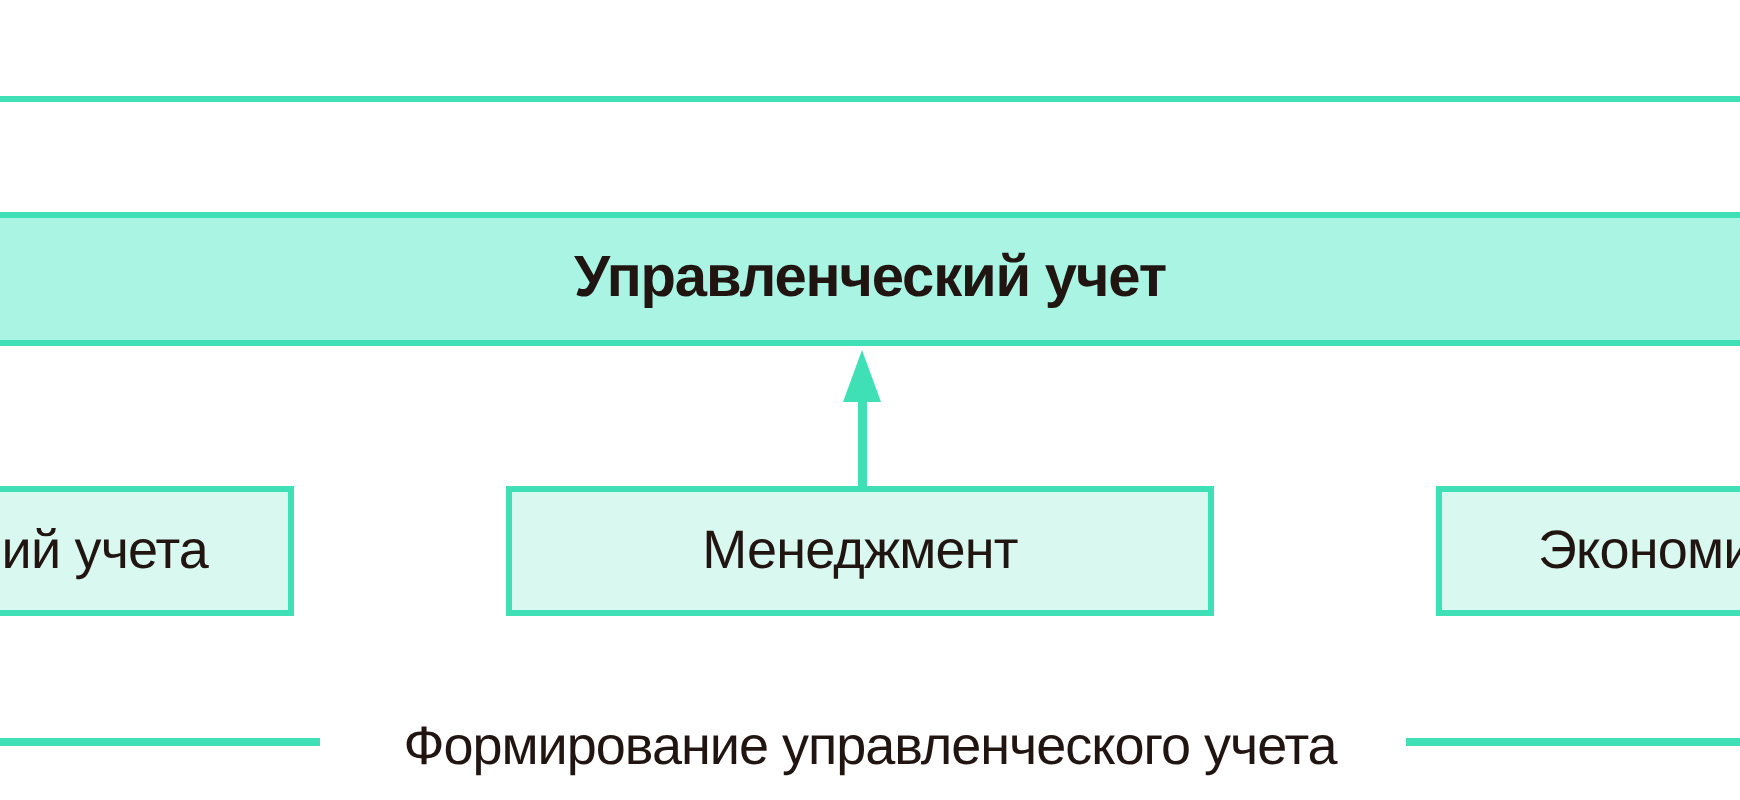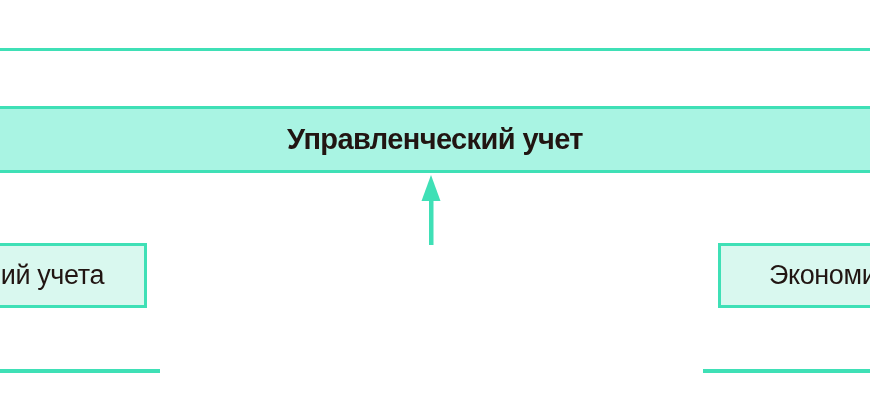--- a/index.html
+++ b/index.html
@@ -73,22 +73,26 @@
 
   <svg class="arrow" viewBox="0 0 28 70" xmlns="http://www.w3.org/2000/svg" aria-hidden="true">
     <rect x="12" y="18" width="4.5" height="52" fill="currentColor"></rect>
     <polygon points="14,0 4.5,26 23.5,26" fill="currentColor"></polygon>
   </svg>
 
   <div class="box box-left">
     <span>ий учета</span>
   </div>
 
+  <div class="box box-mid">
+    <span>Менеджмент</span>
+  </div>
 
   <div class="box box-right">
     <span>Экономич</span>
   </div>
 
   <div class="cap-line cap-line-left"></div>
   <div class="cap-line cap-line-right"></div>
 
+  <div class="caption">Формирование управленческого учета</div>
 
 </div>
 
 </body></html>

